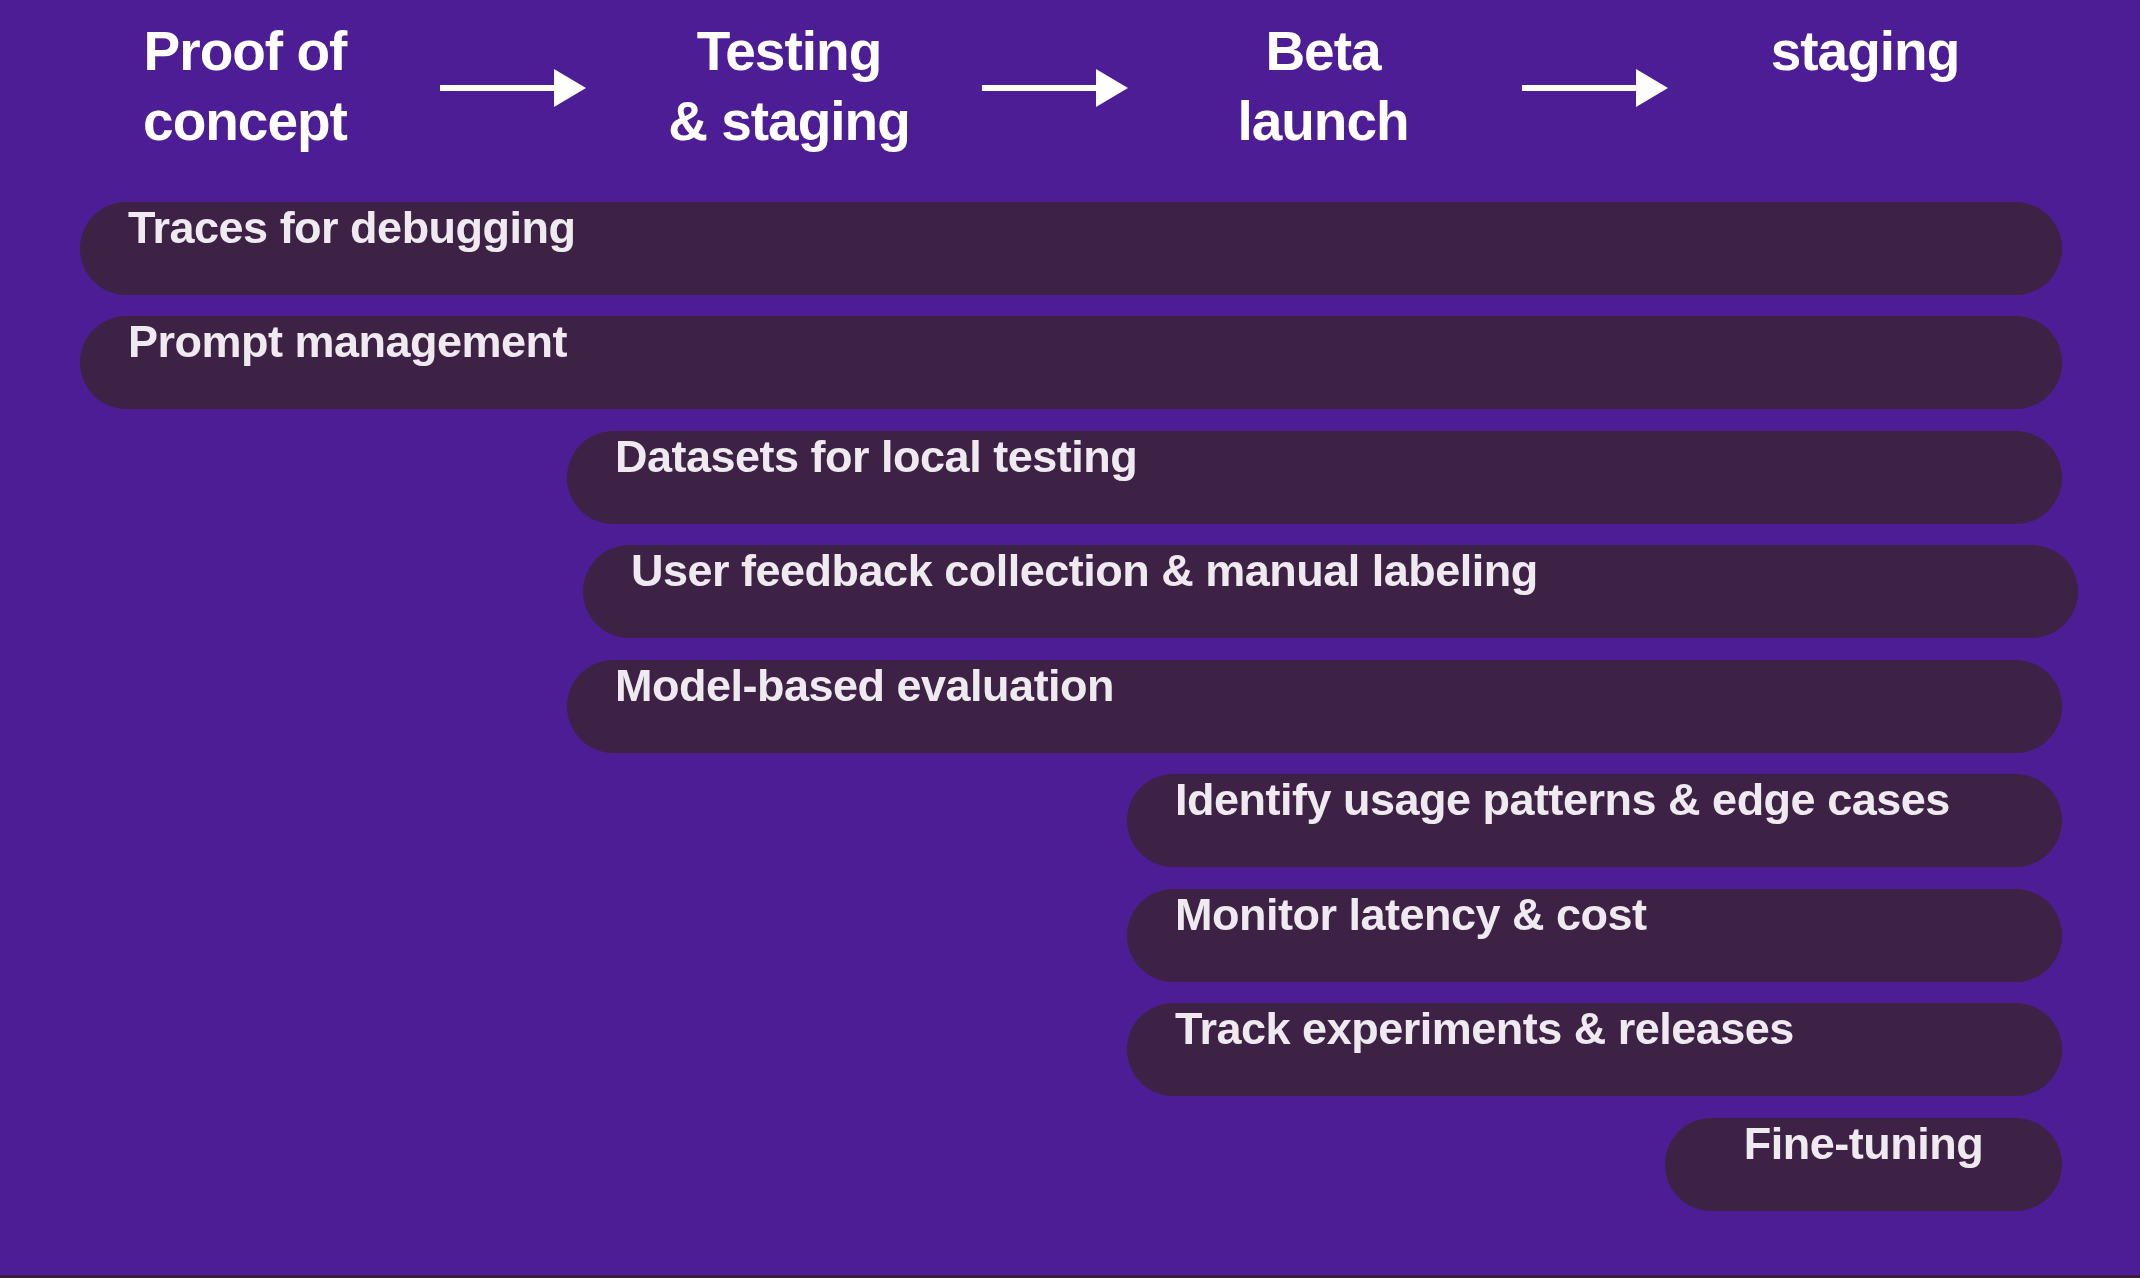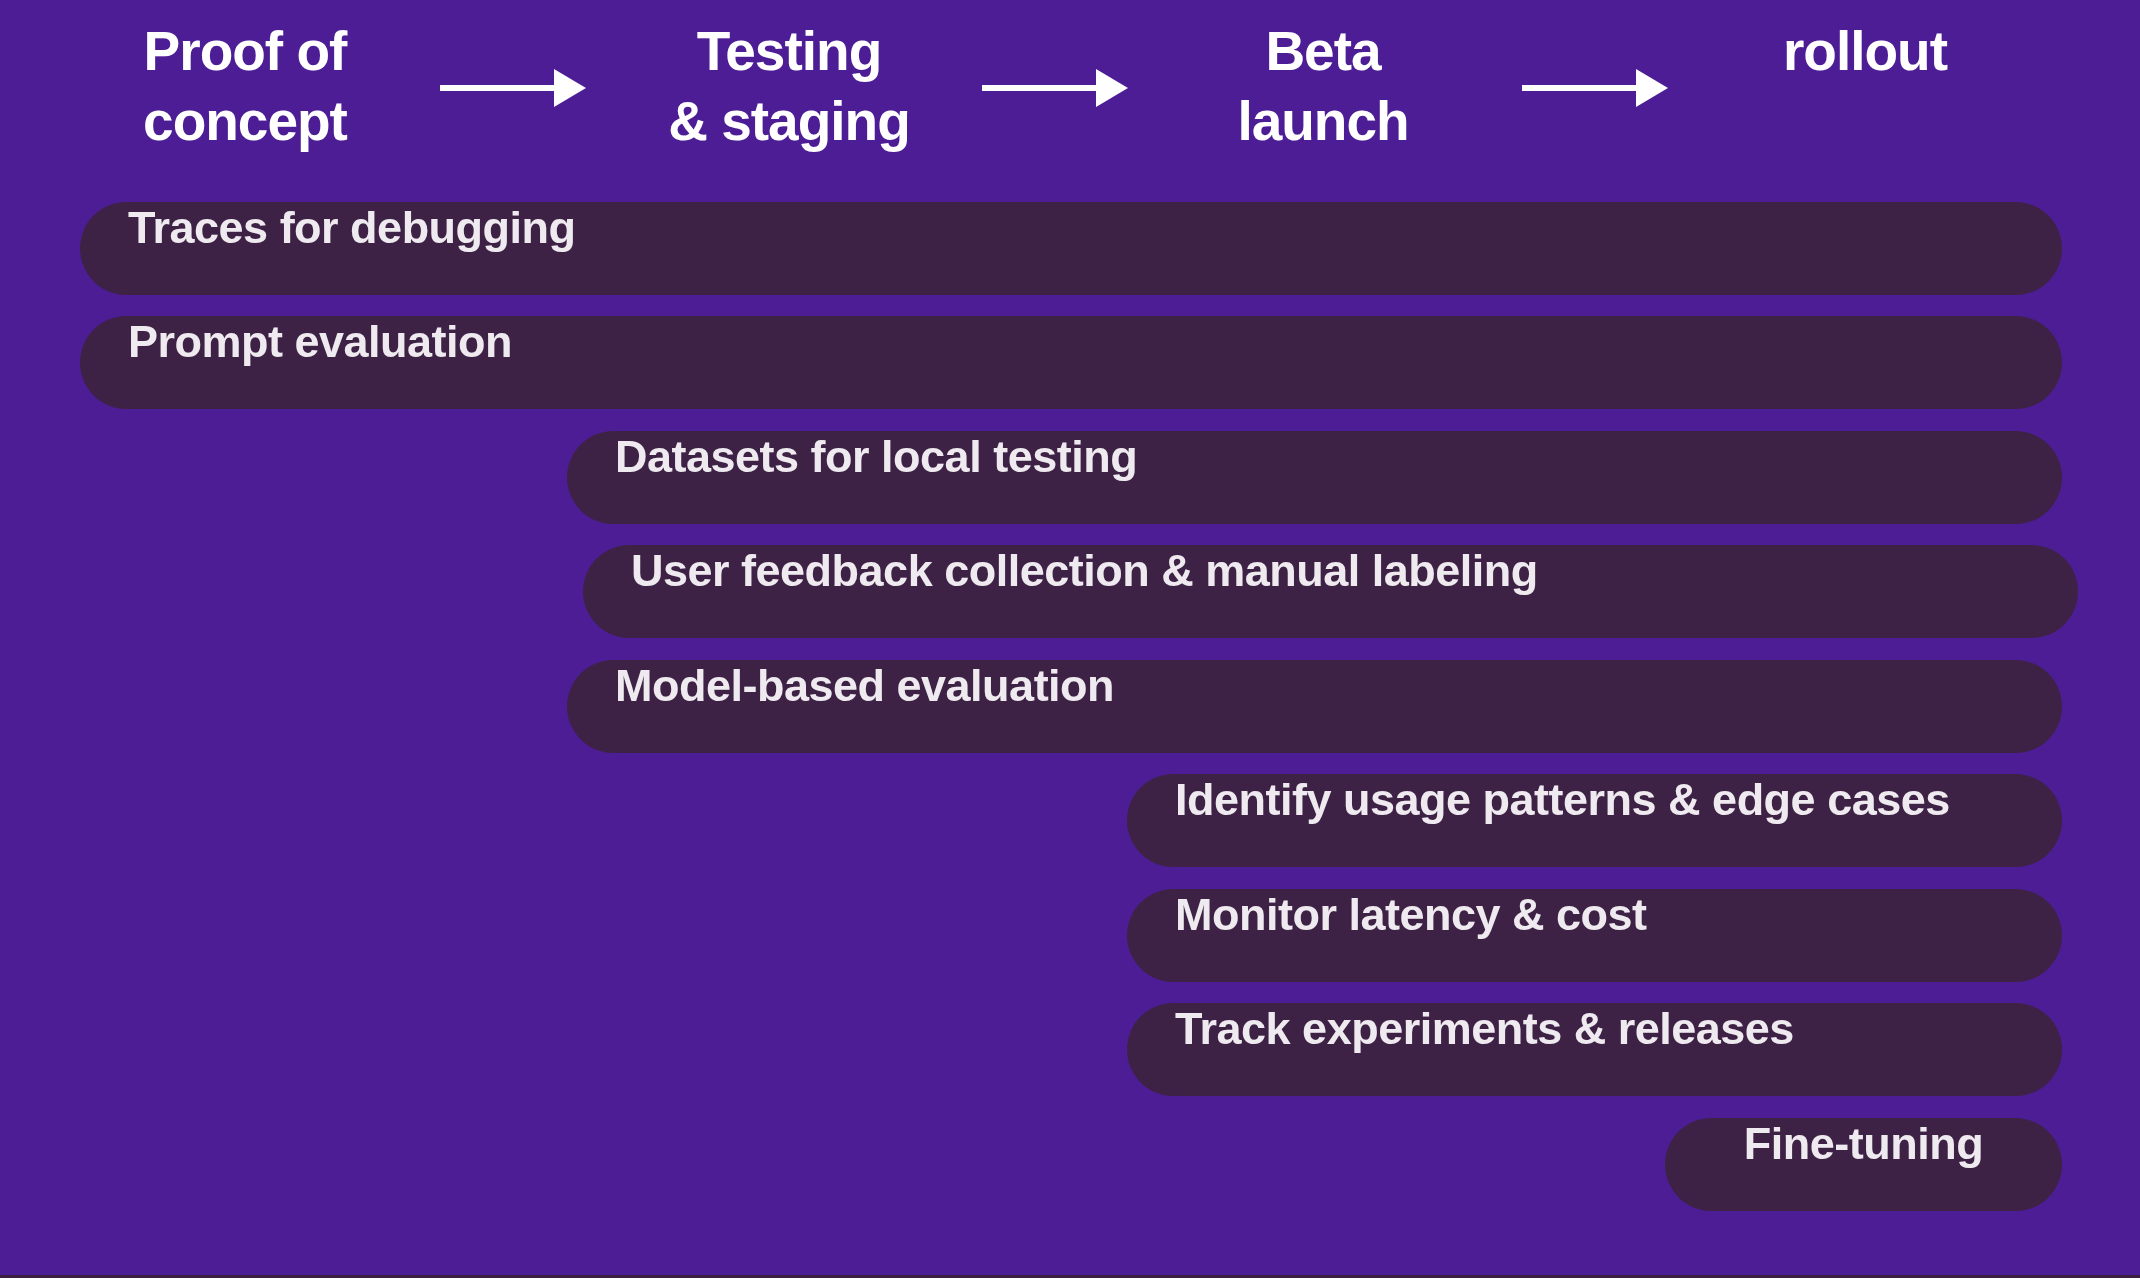--- a/index.html
+++ b/index.html
@@ -93,21 +93,21 @@
   </div>
   <div class="phase phase-2">
     <div>Testing</div>
     <div>&amp; staging</div>
   </div>
   <div class="phase phase-3">
     <div>Beta</div>
     <div>launch</div>
   </div>
   <div class="phase phase-4">
-    <div>rollout</div>
+    <div>staging</div>
   </div>
 
   <div class="arrow arrow-1">
     <svg width="150" height="40" viewBox="0 0 150 40" xmlns="http://www.w3.org/2000/svg">
       <rect x="2" y="17" width="114" height="6" fill="#FFFFFF"></rect>
       <polygon points="116,1 116,39 148,20" fill="#FFFFFF"></polygon>
     </svg>
   </div>
   <div class="arrow arrow-2">
     <svg width="150" height="40" viewBox="0 0 150 40" xmlns="http://www.w3.org/2000/svg">
@@ -119,21 +119,21 @@
     <svg width="150" height="40" viewBox="0 0 150 40" xmlns="http://www.w3.org/2000/svg">
       <rect x="2" y="17" width="114" height="6" fill="#FFFFFF"></rect>
       <polygon points="116,1 116,39 148,20" fill="#FFFFFF"></polygon>
     </svg>
   </div>
 
   <div class="bar bar-1">
     <span>Traces for debugging</span>
   </div>
   <div class="bar bar-2">
-    <span>Prompt evaluation</span>
+    <span>Prompt management</span>
   </div>
   <div class="bar bar-3">
     <span>Datasets for local testing</span>
   </div>
   <div class="bar bar-4">
     <span>User feedback collection &amp; manual labeling</span>
   </div>
   <div class="bar bar-6">
     <span>Identify usage patterns &amp; edge cases</span>
   </div>

